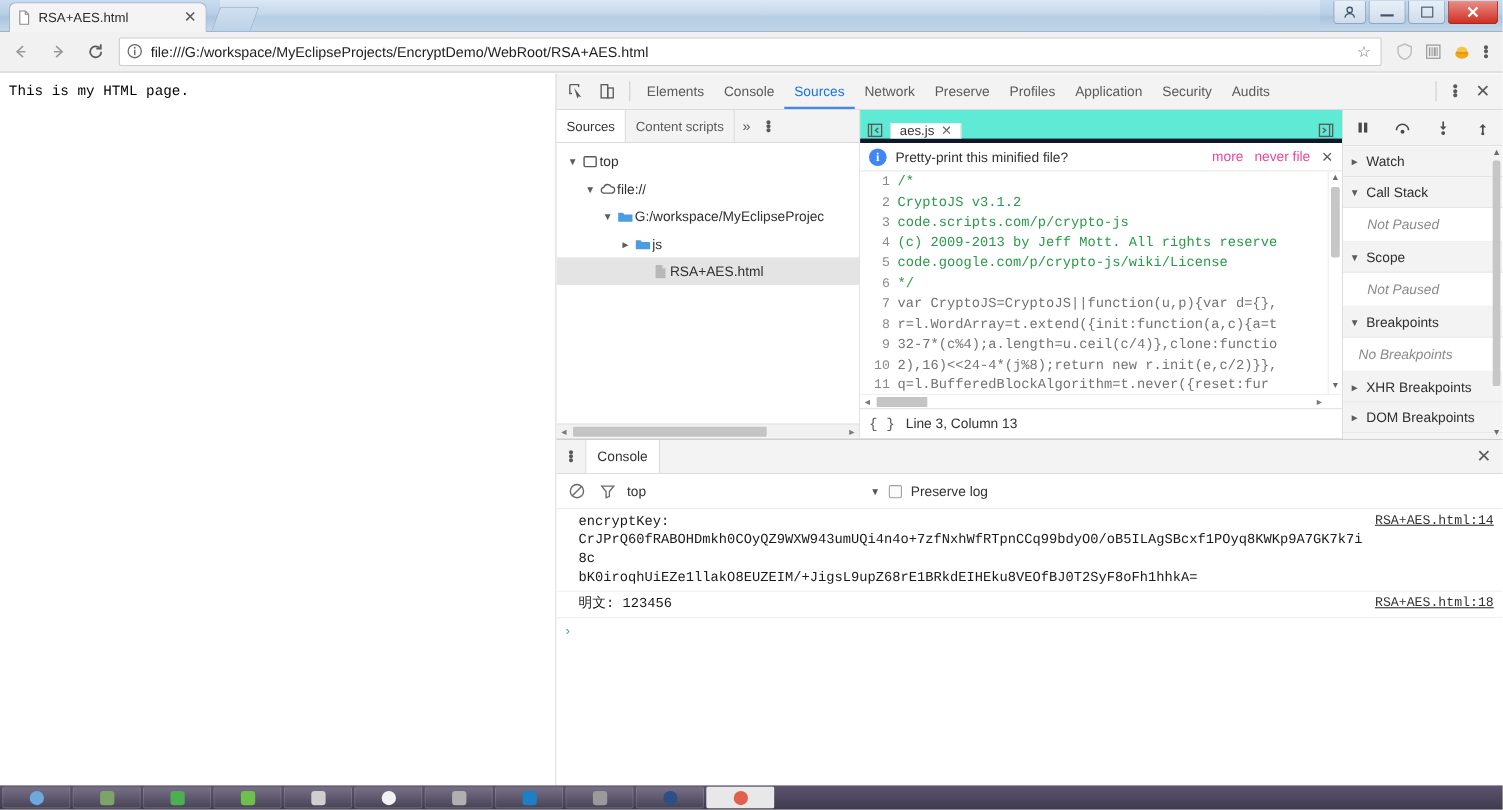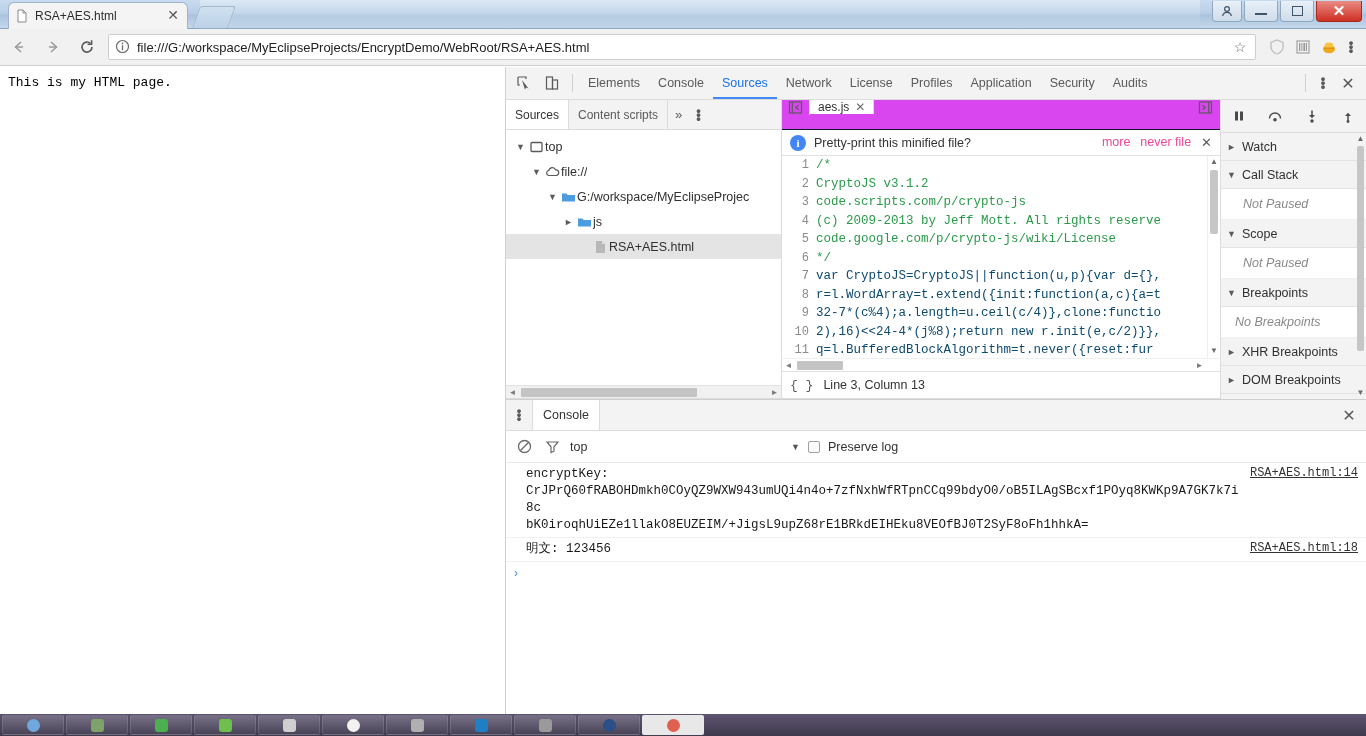--- a/index.html
+++ b/index.html
@@ -157,22 +157,22 @@
   #nav-hscroll{
     position:absolute; left:0; bottom:0; width:100%; height:13px;
     background:#f1f1f1; border-top:1px solid #e2e2e2; display:flex; align-items:center;
   }
   #nav-hscroll .arrow{ width:13px;text-align:center;font-size:8px;color:#7a7a7a; }
   #nav-hscroll .thumb{ height:9px;background:#c4c4c4;border-radius:1px;margin:0 2px; }
 
   
   #editor-pane{ flex:1; display:flex; flex-direction:column; min-width:0; }
   #editor-tabs{
-    height:30px;flex:none;display:flex;align-items:flex-start;
-    background:#d946ef;border-bottom:1px solid #0f172a;
+    height:30px;flex:none;display:flex;align-items:flex-end;
+    background:#5eead4;border-bottom:4px solid #0f172a;
   }
   .ed-btn{ width:28px;display:flex;align-items:center;justify-content:center;color:#5a5a5a;border-right:1px solid #dcdcdc;}
   .ed-tab{
     padding:0 8px;display:flex;align-items:center;gap:6px;background:#fff;
     font-size:12px;color:#333;border-right:1px solid #dcdcdc;
   }
   .ed-tab .x{ color:#6a6a6a;font-size:12px; }
   .ed-right{ margin-left:auto; width:30px; display:flex;align-items:center;justify-content:center;color:#5a5a5a;}
   #infobar{
     height:26px;flex:none;display:flex;align-items:center;padding:0 8px;gap:8px;
@@ -183,21 +183,21 @@
     font-size:11px;font-weight:bold;display:flex;align-items:center;justify-content:center;flex:none;
     font-family:"Liberation Serif",serif;
   }
   #infobar .ilinks{ margin-left:auto; display:flex; gap:10px; }
   #infobar .ilink{ color:#ec4899; }
   #infobar .iclose{ color:#5a5a5a; font-size:13px; }
   #code-area{ flex:1; position:relative; overflow:hidden; background:#fff; min-height:0;}
   #code-lines{ font-family:"Liberation Mono","DejaVu Sans Mono",monospace; font-size:12.5px; }
   .cline{ display:flex; height:18.5px; align-items:center; }
   .lnum{ width:34px;flex:none;text-align:right;padding-right:7px;color:#8a8a8a;font-size:12px; }
-  .ctext{ white-space:pre; color:#0c4a6e; overflow:hidden; }
+  .ctext{ white-space:pre; color:#737373; overflow:hidden; }
   .c-com{ color:#2a9a4a; }
   #code-vscroll{
     position:absolute;right:0;top:0;width:13px;height:100%;background:#fff;
     border-left:1px solid #eee;display:flex;flex-direction:column;align-items:center;
   }
   #code-vscroll .arr{font-size:8px;color:#6a6a6a;height:12px;line-height:12px;}
   #code-vscroll .thumb{width:8px;background:#c6c6c6;border-radius:2px;margin:2px 0;}
   #code-hscroll{
     position:absolute;left:0;bottom:0;width:100%;height:13px;background:#fff;
     display:flex;align-items:center;border-top:1px solid #f0f0f0;
@@ -405,21 +405,21 @@
           <rect x="2.5" y="2" width="6" height="12" fill="none" stroke="currentColor" stroke-width="1.2"></rect>
           <rect x="8.5" y="5" width="5" height="9" fill="none" stroke="currentColor" stroke-width="1.2"></rect>
         </svg>
       </div>
       <div class="dt-sep"></div>
 
       <div class="dt-tab">Elements</div>
       <div class="dt-tab">Console</div>
       <div class="dt-tab active">Sources</div>
       <div class="dt-tab">Network</div>
-      <div class="dt-tab">License</div>
+      <div class="dt-tab">Preserve</div>
       <div class="dt-tab">Profiles</div>
       <div class="dt-tab">Application</div>
       <div class="dt-tab">Security</div>
       <div class="dt-tab">Audits</div>
 
       <div class="dt-right">
         <div class="dt-sep"></div>
         <div class="dt-vdots">
             <b>•</b>
             <b>•</b>

